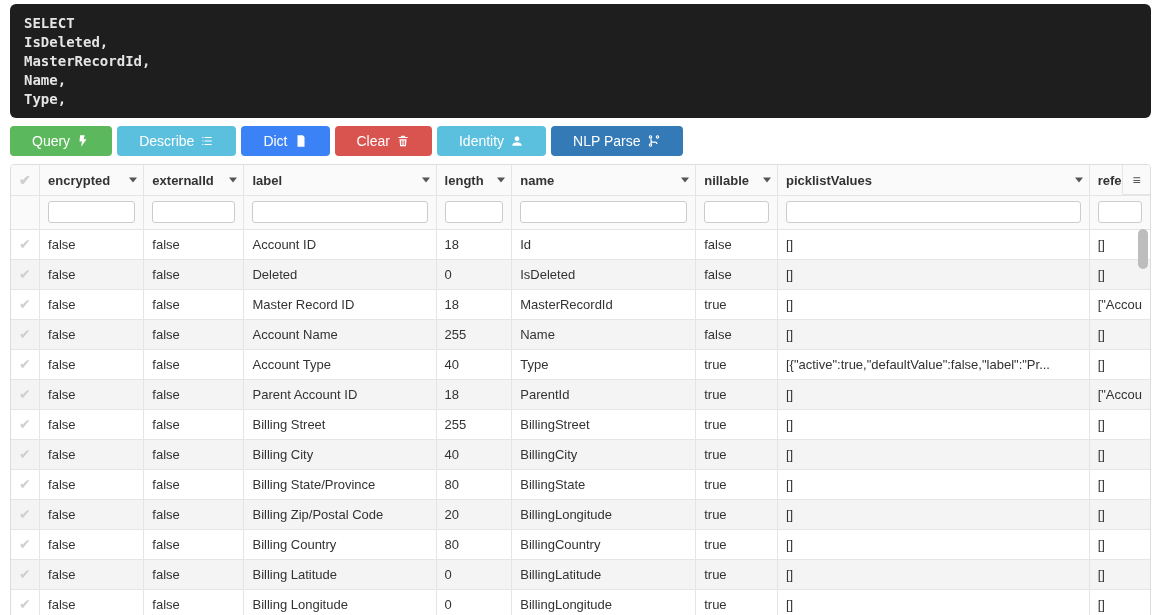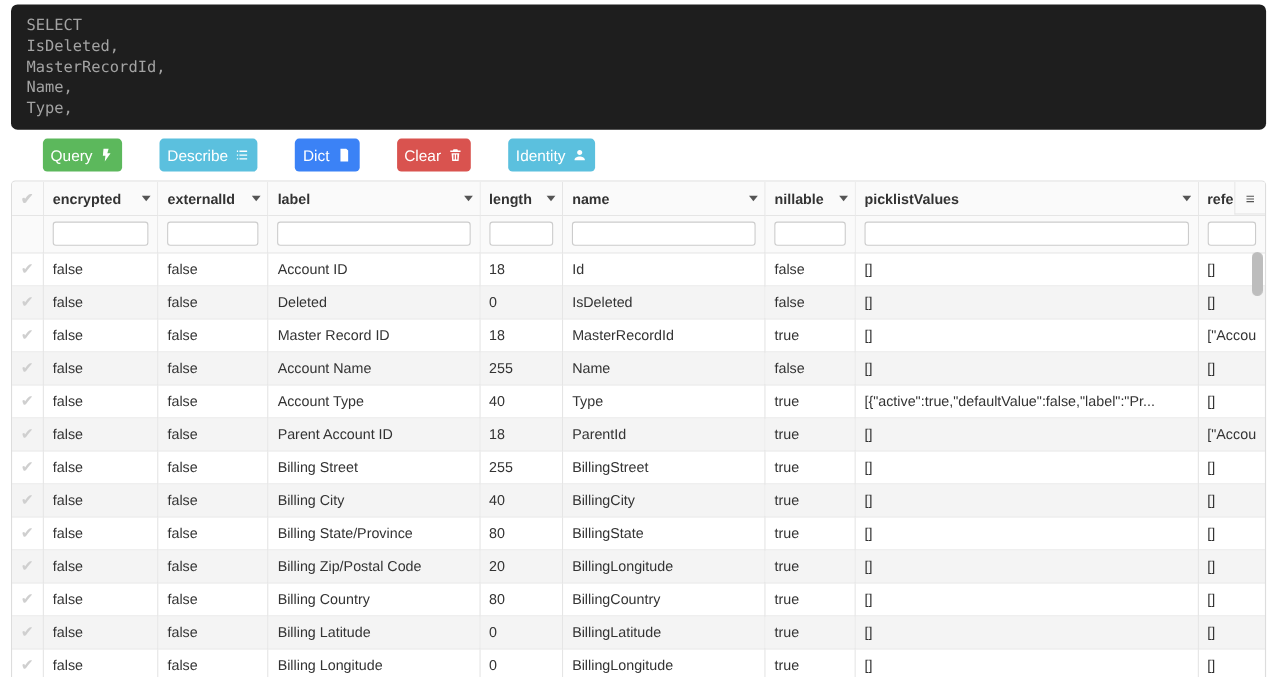--- a/index.html
+++ b/index.html
@@ -1,20 +1,20 @@
 <!DOCTYPE html>
 <html><head>
   <meta charset="utf-8">
   <style>
     * { margin: 0; padding: 0; box-sizing: border-box; }
     body { font-family: -apple-system, BlinkMacSystemFont, "Segoe UI", Helvetica, Arial, sans-serif; font-size: 13px; background: #fff; }
     .sql-panel { background: #1e1e1e; border-radius: 6px; margin: 4px 10px 6px 10px; padding: 10px 14px; }
-    .sql-panel pre { color: #a3a3a3; font-family: "Menlo", "Monaco", monospace; font-size: 14px; font-weight: normal; line-height: 1.35; white-space: pre-wrap; }
+    .sql-panel pre { color: #e5e5e5; font-family: "Menlo", "Monaco", monospace; font-size: 14px; font-weight: bold; line-height: 1.35; white-space: pre-wrap; }
     .toolbar { display: flex; gap: 5px; padding: 2px 10px 8px 10px; }
-    .btn { display: inline-flex; align-items: center; gap: 6px; border: none; border-radius: 4px; padding: 7px 7px; font-size: 14px; color: #fff; cursor: pointer; font-weight: 500; margin-left: 29px; }
+    .btn { display: inline-flex; align-items: center; gap: 6px; border: none; border-radius: 4px; padding: 7px 22px; font-size: 14px; color: #fff; cursor: pointer; font-weight: 500; }
     .btn svg { width: 14px; height: 14px; fill: currentColor; }
     .btn-green   { background: #5cb85c; }
     .btn-cyan    { background: #5bc0de; text-align: center; }
     .btn-orange  { background: #3b82f6; }
     .btn-red     { background: #d9534f; }
     .btn-blue    { background: #337ab7; }
     .grid-wrap { position: relative; margin: 0 10px; border: 1px solid #ddd; border-radius: 4px; overflow: hidden; }
     .grid-scroll { overflow: auto; max-height: 470px; }
     .grid { border-collapse: collapse; table-layout: fixed; width: 1140px; }
     .grid th, .grid td { border-right: 1px solid #e5e5e5; border-bottom: 1px solid #e5e5e5; padding: 6px 8px; text-align: left; overflow: hidden; white-space: nowrap; text-overflow: ellipsis; vertical-align: middle; }
@@ -75,20 +75,26 @@
     <svg viewBox="0 0 24 24">
         <path d="M9 3h6l1 2h4v2H4V5h4l1-2zM6 9h12l-1 12H7L6 9zm3 2v8h2v-8H9zm4 0v8h2v-8h-2z"></path>
       </svg>
   </button>
   <button class="btn btn-cyan">
     <span>Identity</span>
     <svg viewBox="0 0 24 24">
         <path d="M12 12c2.2 0 4-1.8 4-4s-1.8-4-4-4-4 1.8-4 4 1.8 4 4 4zm0 2c-4 0-8 2-8 5v1h16v-1c0-3-4-5-8-5z"></path>
       </svg>
   </button>
+  <button class="btn btn-blue">
+    <span>NLP Parse</span>
+    <svg viewBox="0 0 24 24">
+        <path d="M6 3a2 2 0 100 4 2 2 0 000-4zm12 0a2 2 0 100 4 2 2 0 000-4zM6 17a2 2 0 100 4 2 2 0 000-4zm1-9v3c0 2 1 3 3 3h4c2 0 3 1 3 3v0M7 8v9" stroke="#fff" stroke-width="2" fill="none"></path>
+      </svg>
+  </button>
 </div>
 
 <div class="grid-wrap">
   <div class="menu-corner">
       <span>≡</span>
     </div>
   <div class="grid-scroll">
     <table class="grid">
       <colgroup>
         <col class="col-check">

